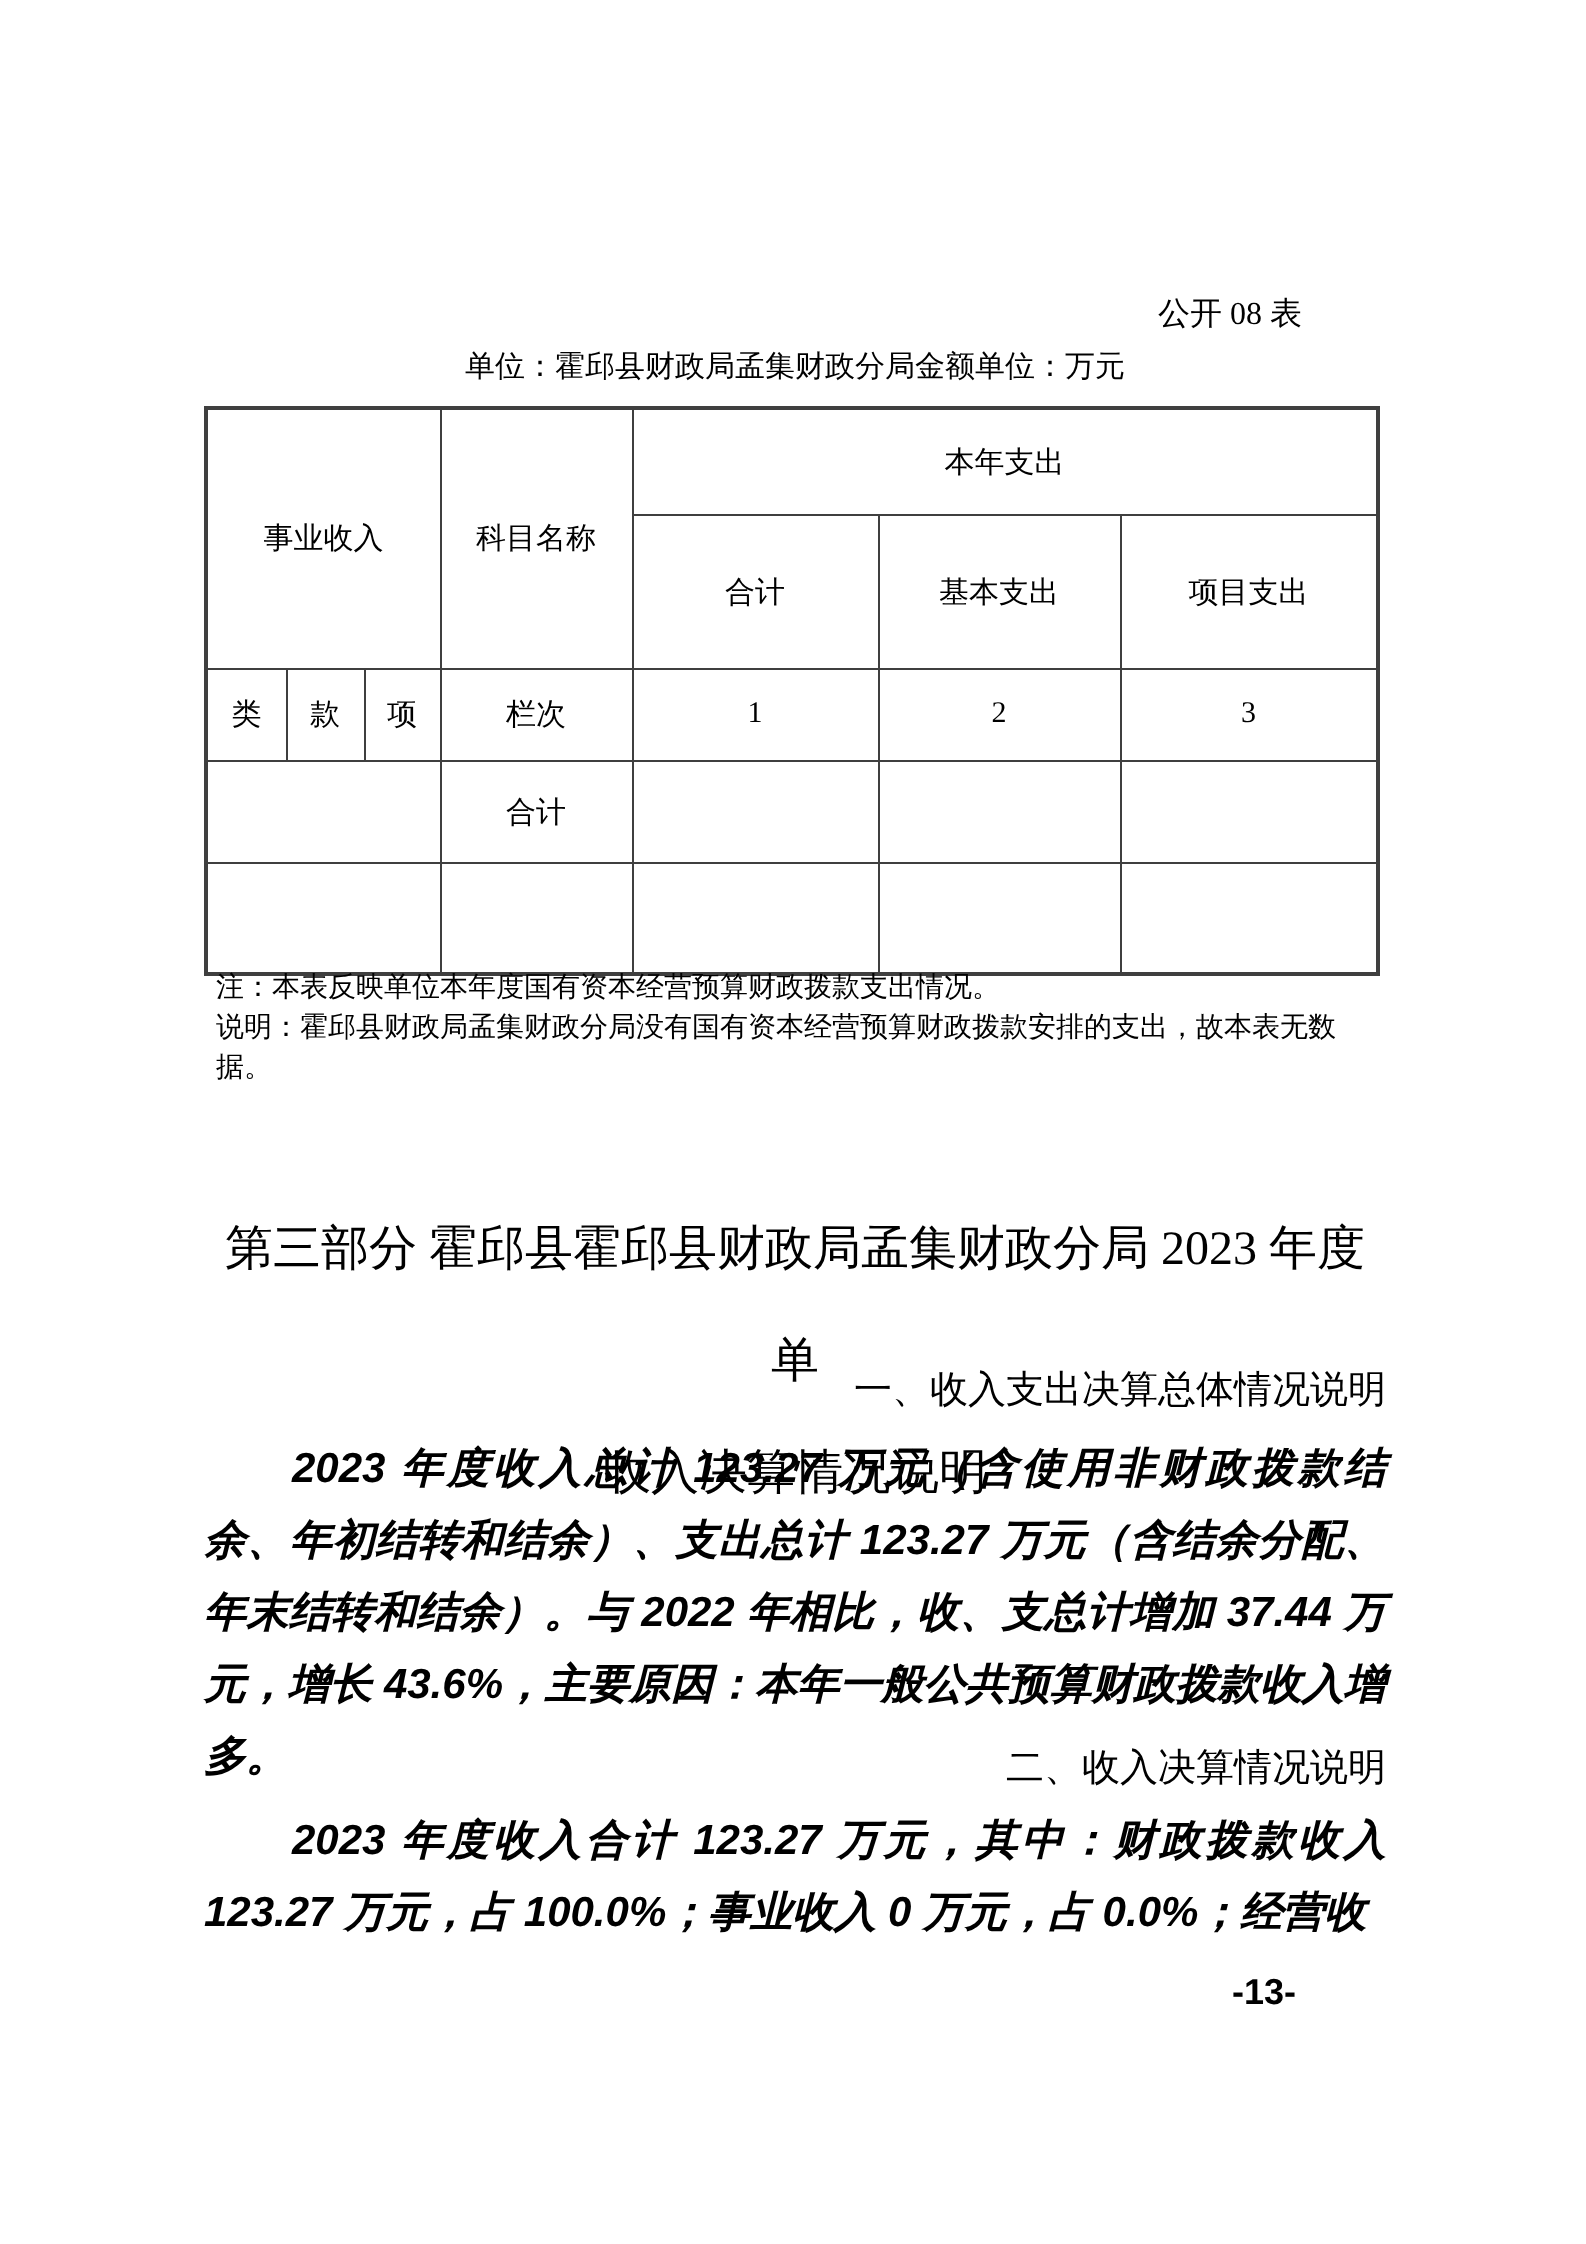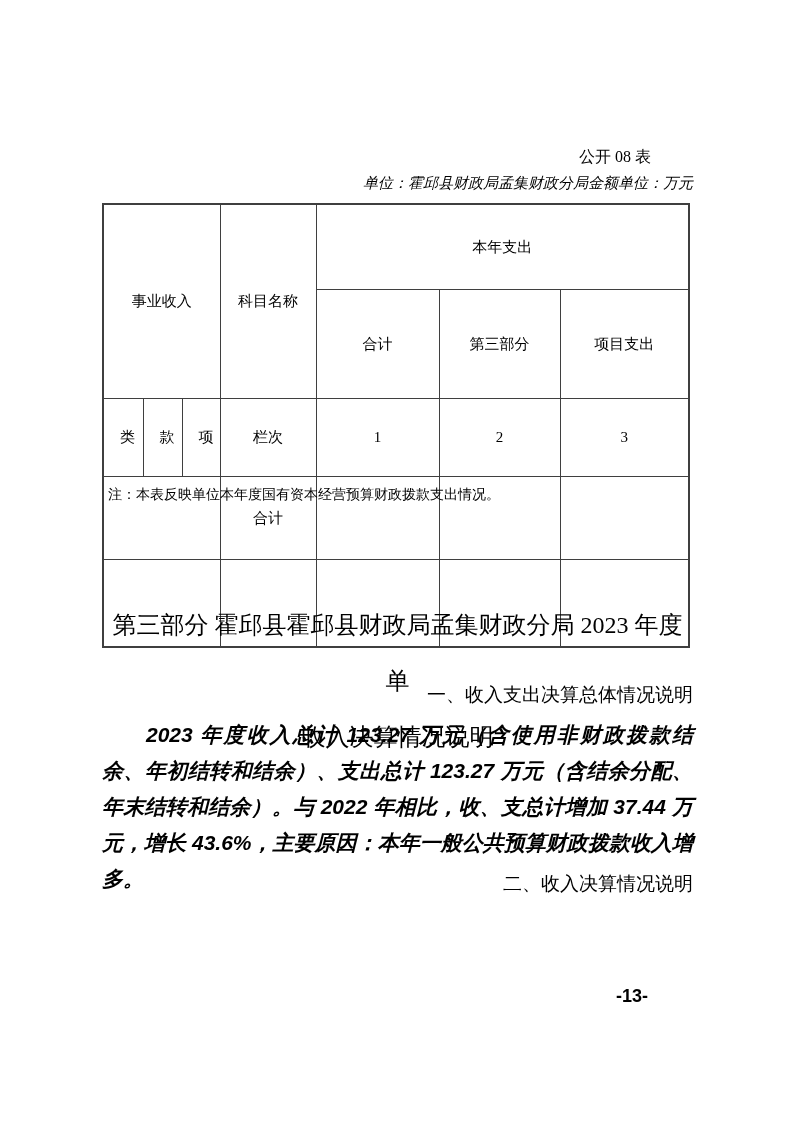--- a/index.html
+++ b/index.html
@@ -15,35 +15,34 @@
     color:var(--text);
     font-family:"Liberation Serif","DejaVu Serif",serif;
     overflow:hidden;
   }
   .form-label{
     position:absolute;top:147px;right:100px;
     font-size:16px;
   }
   .unit-row{
     position:absolute;top:174px;left:102px;width:591px;
-    display:flex;justify-content:flex-end;
+    display:flex;justify-content:center;
     font-size:15px;
-    font-style:italic;
   }
   table.budget{
     position:absolute;top:203px;left:102px;
     width:588px;
     border-collapse:collapse;table-layout:fixed;
     border:2px solid var(--border);
     font-size:15px;
   }
   table.budget td{
     border:1px solid var(--border);
     text-align:center;vertical-align:middle;
-    padding:16px;overflow:hidden;
+    padding:0;overflow:hidden;
   }
   tr.r1 td{height:52px;}
   tr.r2 td{height:76px;}
   tr.r3 td{height:45px;}
   tr.r4 td{height:50px;}
   tr.r5 td{height:54px;}
   .note{
     position:absolute;left:108px;width:585px;
     font-size:14px;line-height:20px;
   }
@@ -104,21 +103,21 @@
         <col style="width:129px">
     </colgroup>
     <tbody>
       <tr class="r1">
         <td colspan="3" rowspan="2">事业收入</td>
         <td rowspan="2">科目名称</td>
         <td colspan="3">本年支出</td>
       </tr>
       <tr class="r2">
         <td>合计</td>
-        <td>第三部分</td>
+        <td>基本支出</td>
         <td>项目支出</td>
       </tr>
       <tr class="r3">
         <td>类</td>
         <td>款</td>
         <td>项</td>
         <td>栏次</td>
         <td>1</td>
         <td>2</td>
         <td>3</td>
@@ -134,26 +133,28 @@
         <td colspan="3"></td>
         <td></td>
         <td></td>
         <td></td>
         <td></td>
       </tr>
     </tbody>
   </table>
 
   <div class="note note-1">注：本表反映单位本年度国有资本经营预算财政拨款支出情况。</div>
+  <div class="note note-2">说明：霍邱县财政局孟集财政分局没有国有资本经营预算财政拨款安排的支出，故本表无数据。</div>
 
   <div class="part-title">
     <span class="tl">第三部分 霍邱县霍邱县财政局孟集财政分局 2023 年度单</span>
     <span class="tl">收入决算情况说明</span>
   </div>
 
   <div class="h-num h-num-1">一、收入支出决算总体情况说明</div>
   <div class="para para-1">2023 年度收入总计 123.27 万元（含使用非财政拨款结余、年初结转和结余）、支出总计 123.27 万元（含结余分配、年末结转和结余）。与 2022 年相比，收、支总计增加 37.44 万元，增长 43.6%，主要原因：本年一般公共预算财政拨款收入增多。</div>
 
   <div class="h-num h-num-2">二、收入决算情况说明</div>
+  <div class="para para-2">2023 年度收入合计 123.27 万元，其中：财政拨款收入 123.27 万元，占 100.0%；事业收入 0 万元，占 0.0%；经营收</div>
 
   <div class="page-num">-13-</div>
 
 </div>
 
 </body></html>

